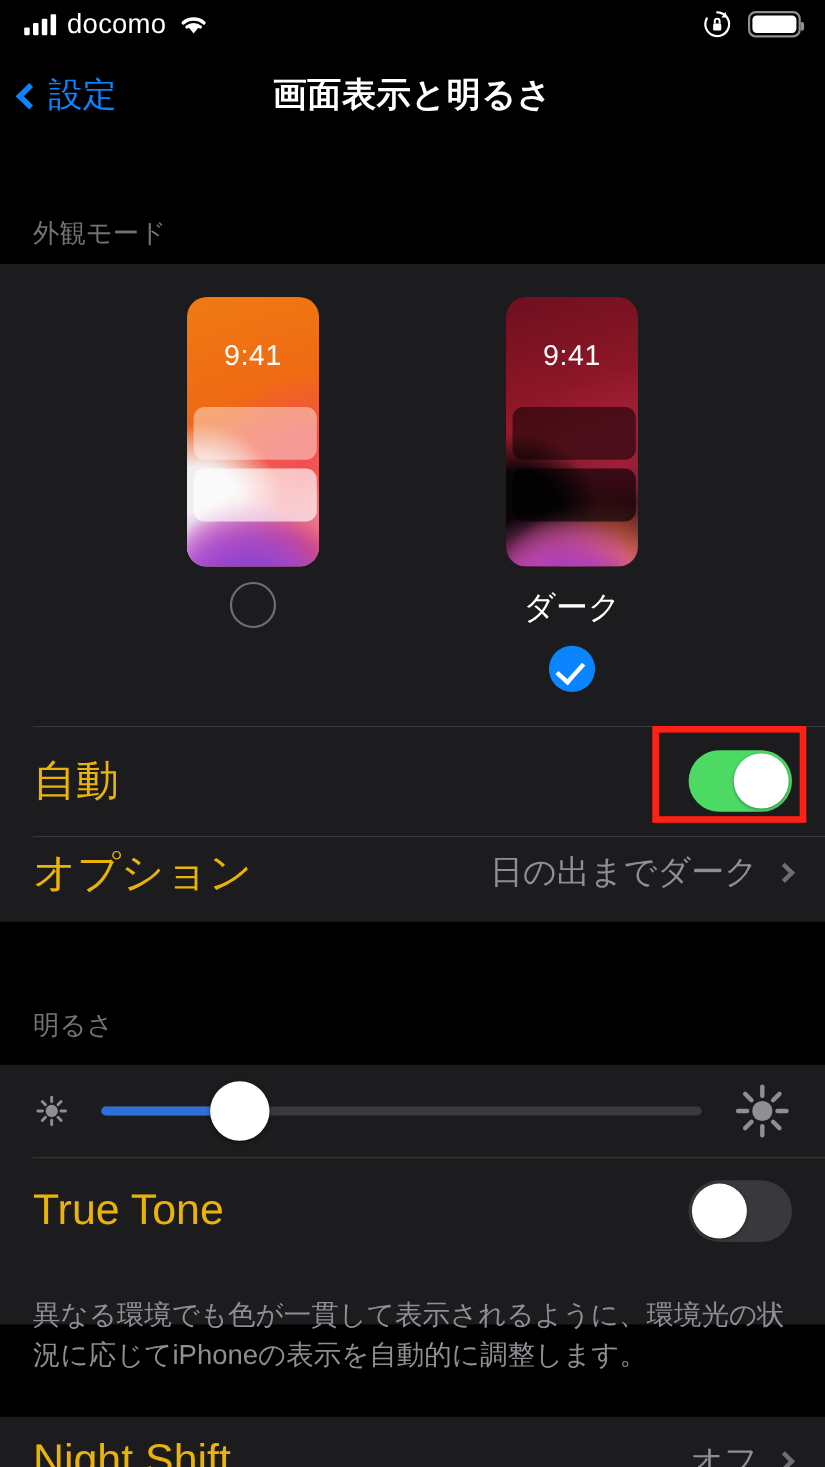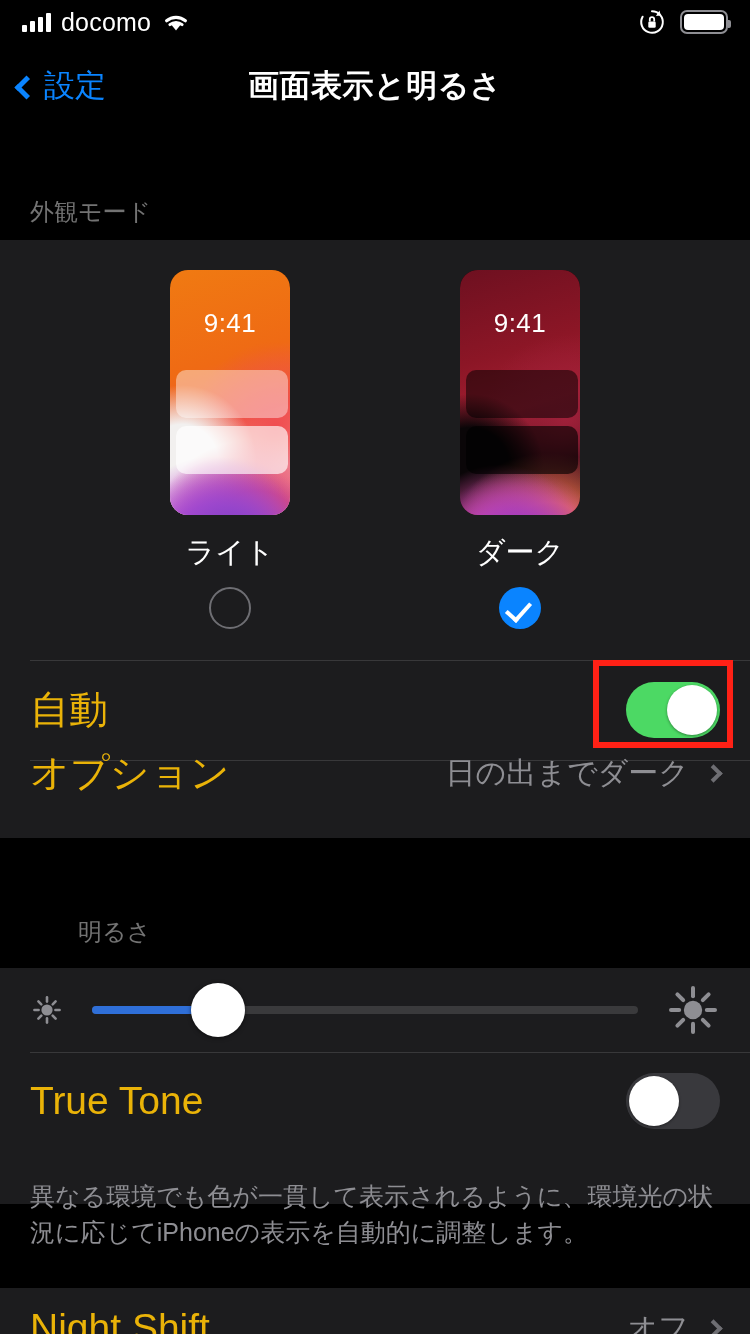--- a/index.html
+++ b/index.html
@@ -200,21 +200,20 @@
                  radial-gradient(ellipse 130% 62% at 36% 112%, #c653d8 0%, #c653d8 26%, rgba(198,83,216,0) 58%),
                  radial-gradient(ellipse 140% 58% at 72% 104%, #e8486b 0%, #e8486b 24%, rgba(232,72,107,0) 60%),
                  radial-gradient(ellipse 100% 50% at 10% 78%, #f2f0ef 0%, #f2f0ef 30%, rgba(242,240,239,0) 62%),
                  radial-gradient(ellipse 120% 60% at 88% 64%, #f04c50 0%, rgba(240,76,80,0) 58%),
                  linear-gradient(163deg, #f07a12 0%, #ef6a14 38%, #ef5a3a 60%, #f0eeec 82%, #ecebe9 100%);">
           </div>
           <div class="clock">9:41</div>
           <div class="notif n1" style="background:rgba(255,255,255,0.42);"></div>
           <div class="notif n2" style="background:rgba(255,255,255,0.65);"></div>
         </div>
-        <div class="mode-label">ライト</div>
         <div class="radio off"></div>
       </div>
 
       <div class="preview-col" style="left:395px; top:30px;">
         <div class="phone">
           <div class="wp" style="background:
                  radial-gradient(ellipse 150% 78% at 50% 120%, #a03cc0 0%, #a03cc0 20%, rgba(160,60,192,0) 50%),
                  radial-gradient(ellipse 128% 60% at 34% 113%, #d44aa0 0%, #d44aa0 24%, rgba(212,74,160,0) 56%),
                  radial-gradient(ellipse 140% 56% at 74% 106%, #f2704e 0%, #f2704e 20%, rgba(242,112,78,0) 56%),
                  radial-gradient(ellipse 96% 46% at 8% 80%, #0a0608 0%, #0a0608 34%, rgba(10,6,8,0) 64%),
@@ -234,28 +233,28 @@
 
     <div class="row" style="top:420px; height:100px;">
       <span class="row-label">自動</span>
       <span class="toggle on">
           <span class="knob"></span>
         </span>
     </div>
 
     <div class="sep" style="top:520px;"></div>
 
-    <div class="row" style="top:500px; height:66px;">
+    <div class="row" style="top:520px; height:66px;">
       <span class="row-label">オプション</span>
       <span class="row-value">日の出までダーク</span>
       <span class="chev-r"></span>
     </div>
   </div>
 
-  <div class="sec-header" style="top:916px;margin-left:48px;">明るさ</div>
+  <div class="sec-header" style="top:916px;">明るさ</div>
 
   <div class="card" style="top:968px; height:236px;">
 
     <div class="slider-row" style="top:0; height:84px; padding:0 30px;">
       <span class="sun" style="width:34px;height:34px;">
         <svg width="34" height="34" viewBox="0 0 34 34">
           <circle cx="17" cy="17" r="5.6" fill="#8e8e93"></circle>
           <g stroke="#8e8e93" stroke-width="2.6" stroke-linecap="round">
             <line x1="17" y1="4.4" x2="17" y2="8.6"></line>
             <line x1="17" y1="25.4" x2="17" y2="29.6"></line>

